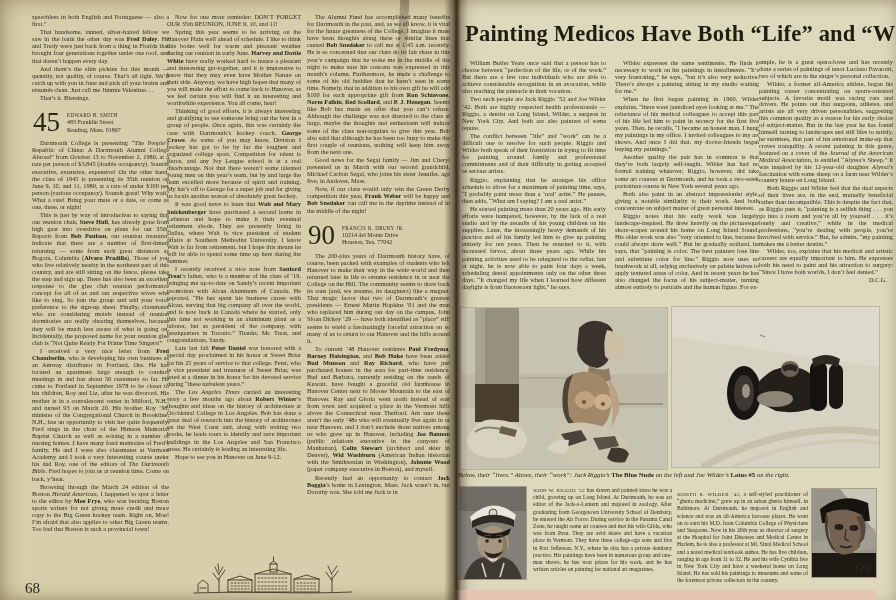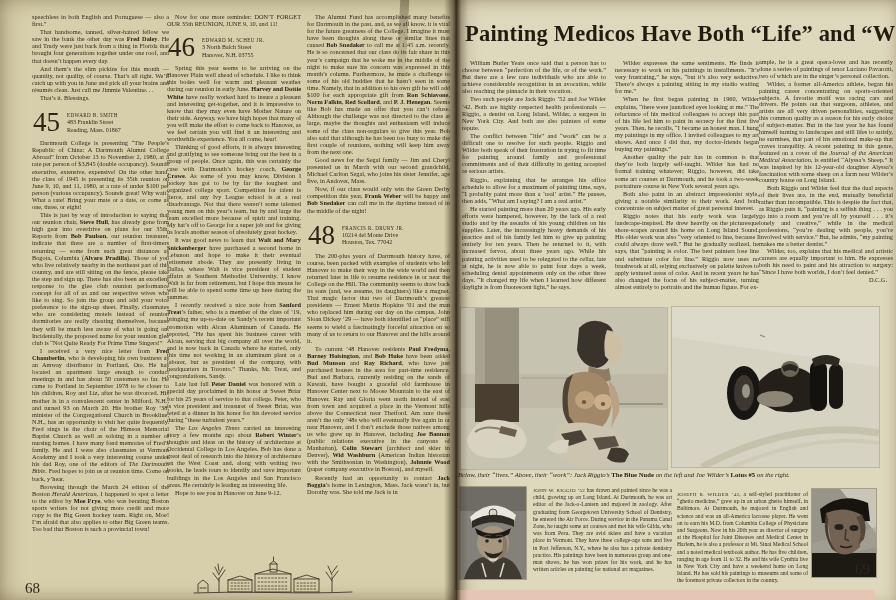--- a/index.html
+++ b/index.html
@@ -69,38 +69,34 @@
         <span class="num">45</span>
         <span class="addr"><span class="nm">EDWARD B. SMITH</span><br>483 Franklin Street<br>Reading, Mass. 01867</span>
       </div>
       <p>Dartmouth College is presenting “The People’s Republic of China: A Dartmouth Alumni College Abroad” from October 13 to November 2, 1980, at a rate per person of $3,845 (double occupancy). Sounds executive, extensive, expensive! On the other hand, the class of 1945 is presenting its 35th reunion on June 9, 10, and 11, 1980, at a rate of under $100 per person (various occupancy). Sounds great! Why wait? What a rate! Bring your mate or a date, or come as one, three, or eight!</p>
       <p>This is just by way of introduction to saying that our reunion chair, <b>Steve Hull</b>, has already gone from high gear into overdrive on plans for our 35th. Reports from <b>Bob Paulson</b>, our reunion treasurer, indicate that there are a number of first-timers returning — some from such great distances as Bogota, Columbia (<b>Alvaro Pradilla</b>). Those of you who live relatively nearby in the northeast part of this country, and are still sitting on the fence, please take the step and sign up. There has also been an excellent response to the glee club reunion performance concept for all of us and our respective wives who like to sing. So join the group and add your voice preference to the sign-up sheet. Finally, classmates who are considering motels instead of reunion dormitories are really cheating themselves, because they will be much less aware of what is going on. Incidentally, the proposed name for your reunion glee club is “Not Quite Ready For Prime Time Singers!”</p>
       <p>I received a very nice letter from <b>Fred Chamberlin</b>, who is developing his own business as an Amway distributor in Portland, Ore. He has located an apartment large enough to conduct meetings in and has about 50 customers so far. He came to Portland in September 1978 to be closer to his children, Roy and Liz, after he was divorced. His mother is in a convalescent center in Milford, N.H., and turned 93 on March 20. His brother Roy ’38, minister of the Congregational Church in Brookline, N.H., has an opportunity to visit her quite frequently. Fred sings in the choir of the Himson Memorial Baptist Church as well as soloing in a number of nursing homes. I have many fond memories of Fred’s family. He and I were also classmates at Vermont Academy and I took a very interesting course under his dad Roy, one of the editors of <i>The Dartmouth Bible</i>. Fred hopes to join us at reunion time. Come on back, y’hear.</p>
       <p>Browsing through the March 24 edition of the Boston <i>Herald American</i>, I happened to spot a letter to the editor by <b>Moe Frye</b>, who was berating Boston sports writers for not giving more credit and more copy to the Big Green hockey team. Right on, Moe! I’m afraid that also applies to other Big Green teams. Too bad that Boston is such a provincial town!</p>
     </div>
   <div class="col" id="lcol2">
       <p>Now for one more reminder: DON’T FORGET OUR 35th REUNION, JUNE 9, 10, and 11!</p>
-      <div class="sec" style="margin-top: 7px;">
-        <span class="num">46</span>
-        <span class="addr"><span class="nm">EDWARD M. SCHEU JR.</span><br>3 North Balch Street<br>Hanover, N.H. 03755</span>
-      </div>
       <p>Spring this year seems to be arriving on the Hanover Plain well ahead of schedule. I like to think this bodes well for warm and pleasant weather during our reunion in early June. <b>Harvey and Dottie White</b> have really worked hard to insure a pleasant and interesting get-together, and it is impressive to know that they may even have Mother Nature on their side. Anyway, we have high hopes that many of you will make the effort to come back to Hanover, as we feel certain you will find it an interesting and worthwhile experience. You all come, hear!</p>
       <p>Thinking of good efforts, it is always interesting and gratifying to see someone bring out the best in a group of people. Once again, this was certainly the case with Dartmouth’s hockey coach, <b>George Crowe</b>. As some of you may know, Division I hockey has got to be by far the toughest and organized college sport. Competition for talent is fierce, and any Ivy League school is at a real disadvantage. Not that there weren’t some talented young men on this year’s team, but by and large the team excelled more because of spirit and training. My hat’s off to George for a super job and for giving us locals another season of absolutely great hockey.</p>
       <p>It was good news to learn that <b>Walt and Mary Snickenberger</b> have purchased a second home in Lebanon and hope to make it their eventual retirement abode. They are presently living in Dallas, where Walt is vice president of student affairs at Southern Methodist University. I know Walt is far from retirement, but I hope this means he will be able to spend some time up here during the summer.</p>
       <p>I recently received a nice note from <b>Sanford Treat</b>’s father, who is a member of the class of ’19, bringing me up-to-date on Sandy’s recent important promotion with Alcan Aluminum of Canada. He reported, “He has spent his business career with Alcan, serving that big company all over the world, and is now back in Canada where he started, only this time not working in an aluminum plant as a laborer, but as president of the company, with headquarters in Toronto.” Thanks, Mr. Treat, and congratulations, Sandy.</p>
       <p>Late last fall <b>Peter Daniel</b> was honored with a special day proclaimed in his honor at Sweet Briar for his 25 years of service to that college. Peter, who is vice president and treasurer of Sweet Briar, was feted at a dinner in his honor for his devoted service during “these turbulent years.”</p>
       <p>The <i>Los Angeles Times</i> carried an interesting story a few months ago about <b>Robert Winter</b>’s thoughts and ideas on the history of architecture at Occidental College in Los Angeles. Bob has done a great deal of research into the history of architecture on the West Coast and, along with writing two books, he leads tours to identify and save important buildings in the Los Angeles and San Francisco areas. He certainly is leading an interesting life.</p>
       <p>Hope to see you in Hanover on June 9-12.</p>
     </div>
   <div class="col" id="lcol3">
       <p>The Alumni Fund has accomplished many benefits for Dartmouth in the past, and, as we all know, it is vital for the future greatness of the College. I imagine it must have been thoughts along these or similar lines that caused <b>Bob Snedaker</b> to call me at 1:45 a.m. recently. He is so concerned that our class do its fair share in this year’s campaign that he woke me in the middle of the night to make sure his concern was expressed in this month’s column. Furthermore, he made a challenge to some of his old buddies that he hasn’t seen in some time. Namely, that in addition to his own gift he will add $100 for each appropriate gift from <b>Ron Schiavone</b>, <b>Norm Falkin</b>, <b>Red Scollard</b>, and <b>P. J. Henegan</b>. Seems like Bob has made an offer that you can’t refuse. Although the challenge was not directed to the class at large, maybe the thoughts and enthusiasm will induce some of the class non-regulars to give this year. Bob also said that although he has been too busy to make the first couple of reunions, nothing will keep him away from the next one.</p>
       <p>Good news for the Segal family — Jim and Cheryl presented us in March with our second grandchild, Michael Carlton Segal, who joins his sister Jennifer, age five, in Andover, Mass.</p>
       <p>Now, if our class would only win the Green Derby competition this year, <b>Frank Weber</b> will be happy and <b>Bob Snedaker</b> can call me in the daytime instead of in the middle of the night!</p>
       <div class="sec" style="margin-top: 8px;">
-        <span class="num">48</span>
+        <span class="num">90</span>
         <span class="addr"><span class="nm">FRANCIS R. DRURY JR.</span><br>10214 del Monte Drive<br>Houston, Tex. 77042</span>
       </div>
       <p>The 200-plus years of Dartmouth history have, of course, been packed with examples of students who left Hanover to make their way in the wide world and then returned later in life to resume residence in or near the College on the Hill. The community seems to draw back its sons (and, we assume, its daughters) like a magnet. That magic factor that two of Dartmouth’s greatest presidents — Ernest Martin Hopkins ’01 and the man who replaced him during our day on the campus, John Sloan Dickey ’29 — have both identified as “place” still seems to wield a fascinatingly forceful attraction on so many of us to return to our Hanover and the hills around it.</p>
       <p>To current ’48 Hanover residents <b>Paul Fredyma</b>, <b>Barney Hoisington</b>, and <b>Bob Huke</b> have been added <b>Bud Munson</b> and <b>Ray Richard</b>, who have just purchased houses in the area for part-time residence. Bud and Barbara, currently residing on the sands of Kuwait, have bought a graceful old farmhouse in Hanover Center next to Moose Mountain to the east of Hanover. Ray and Gloria went north instead of east from town and acquired a place in the Vermont hills above the Connecticut near Thetford. Am sure these aren’t the only ’48s who will eventually live again in or near Hanover, and I don’t exclude those natives among us who grew up in Hanover, including <b>Joe Bannon</b> (public relations executive in the canyons of Manhattan), <b>Colin Stewart</b> (architect and skier in Denver), <b>Wid Washburn</b> (American Indian historian with the Smithsonian in Washington), <b>Johnnie Wood</b> (paper company executive in Boston), and myself.</p>
       <p>Recently had an opportunity to contact <b>Jack Boggia</b>’s home in Lexington, Mass. Jack wasn’t in, but Dorothy was. She told me Jack is in</p>
     </div>
 
   <div class="pgnum" id="pg68">68</div>
 
   <svg id="sketch" viewBox="0 0 162 50" xmlns="http://www.w3.org/2000/svg">

